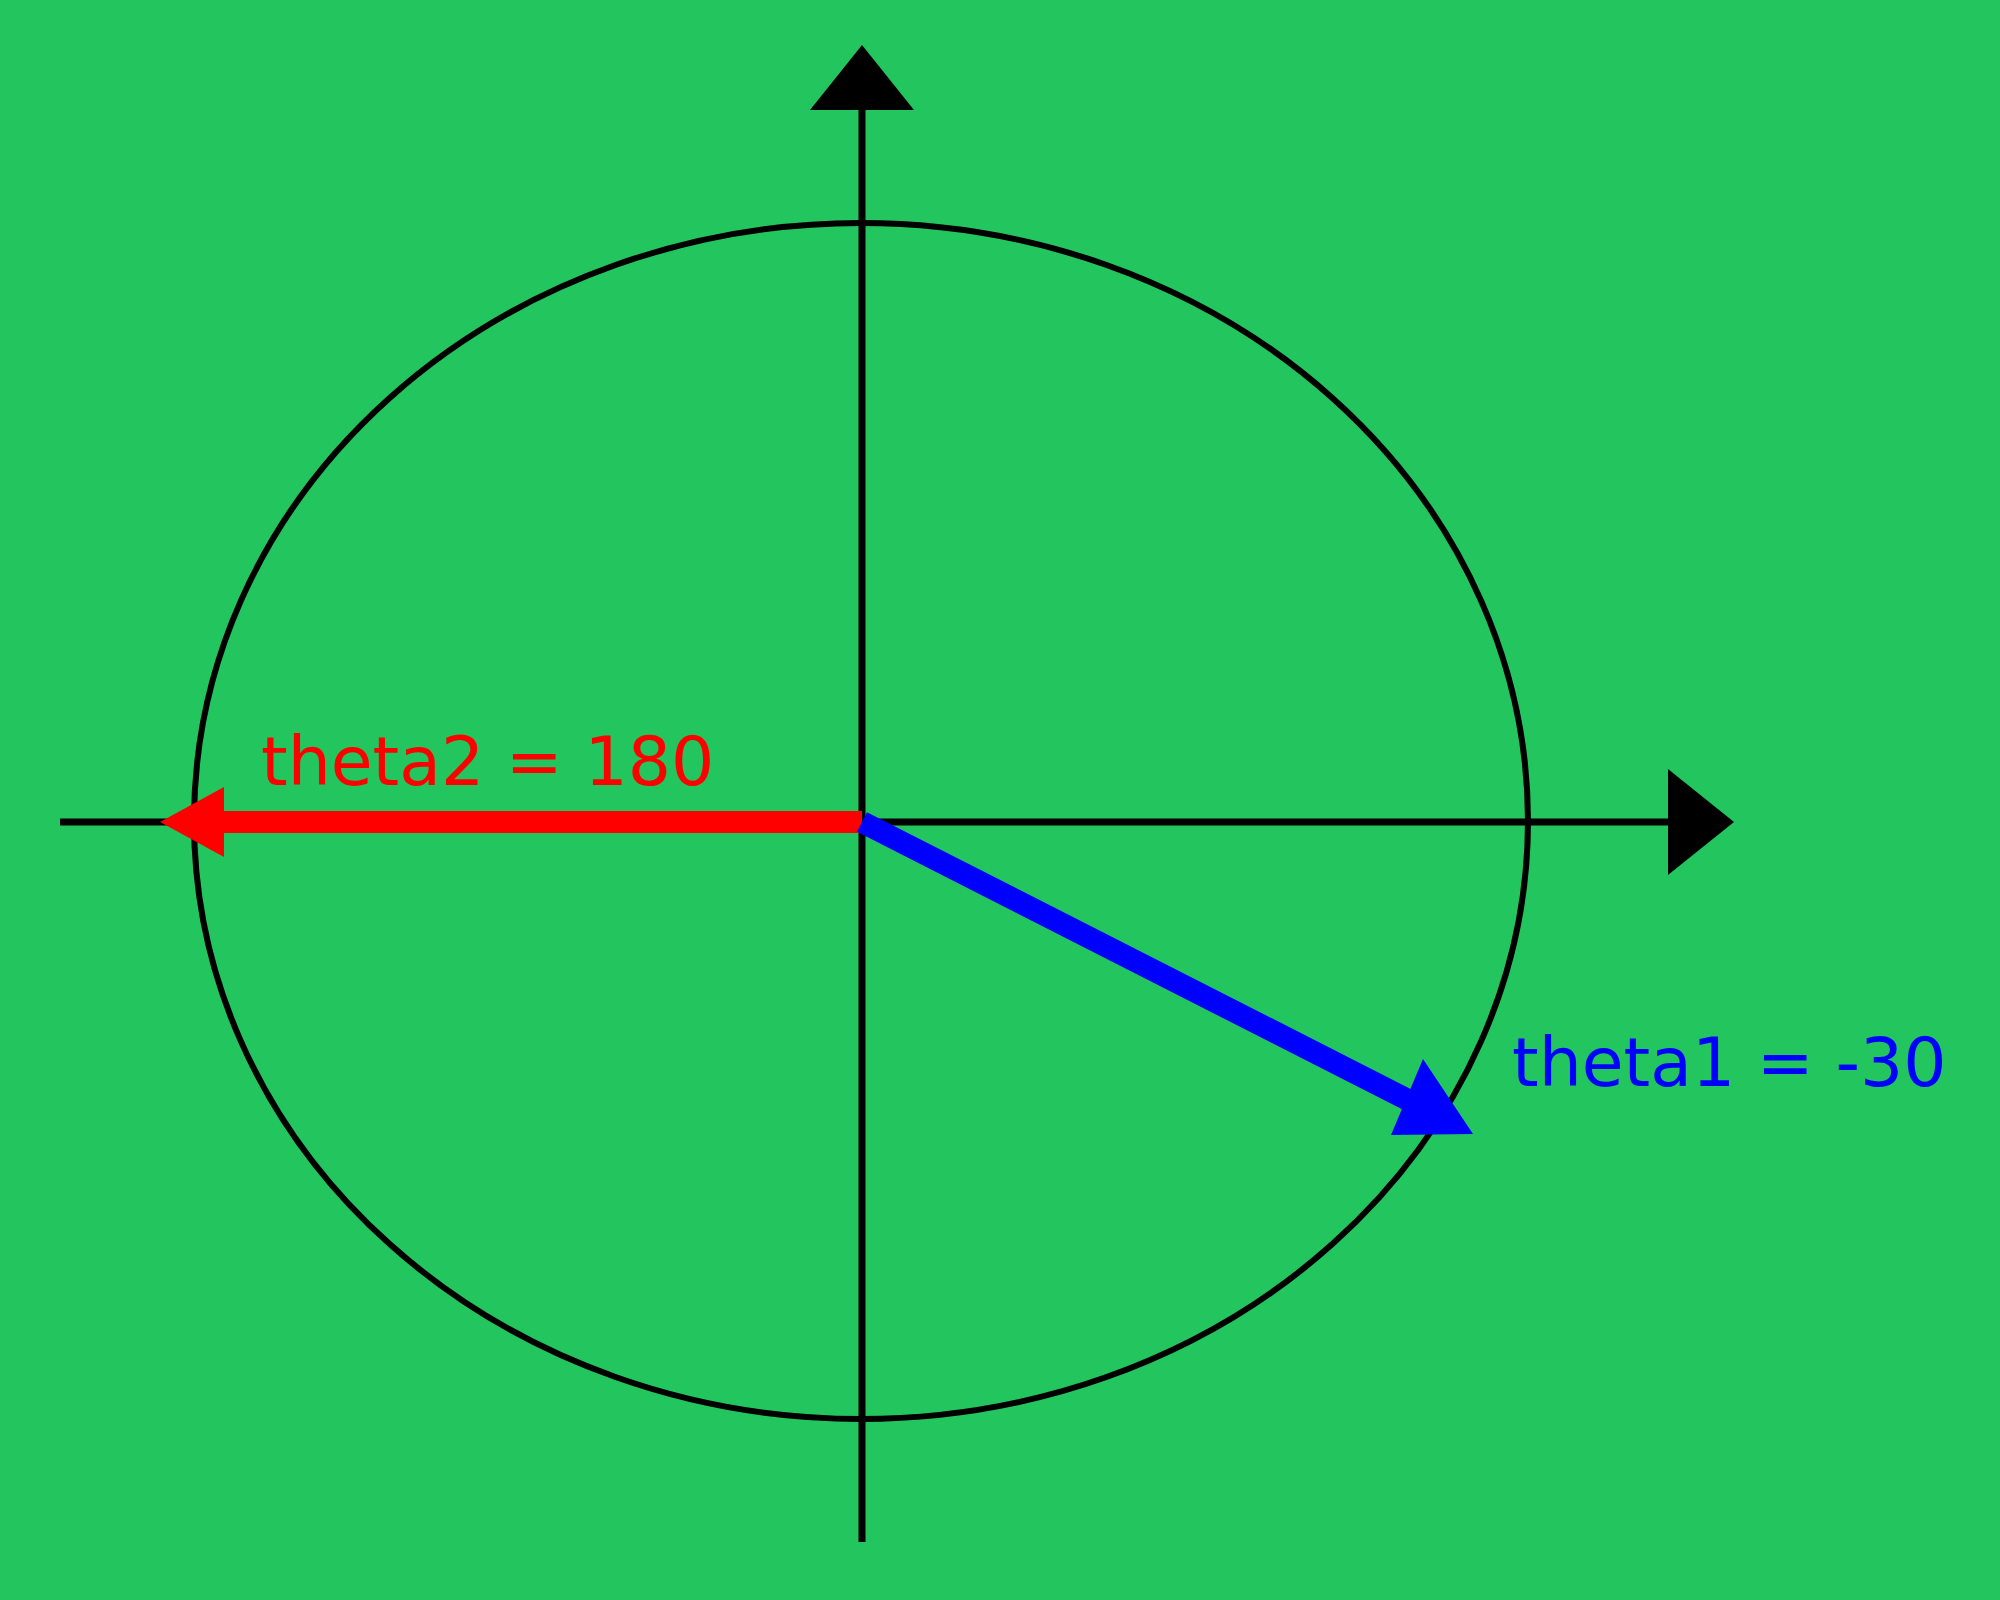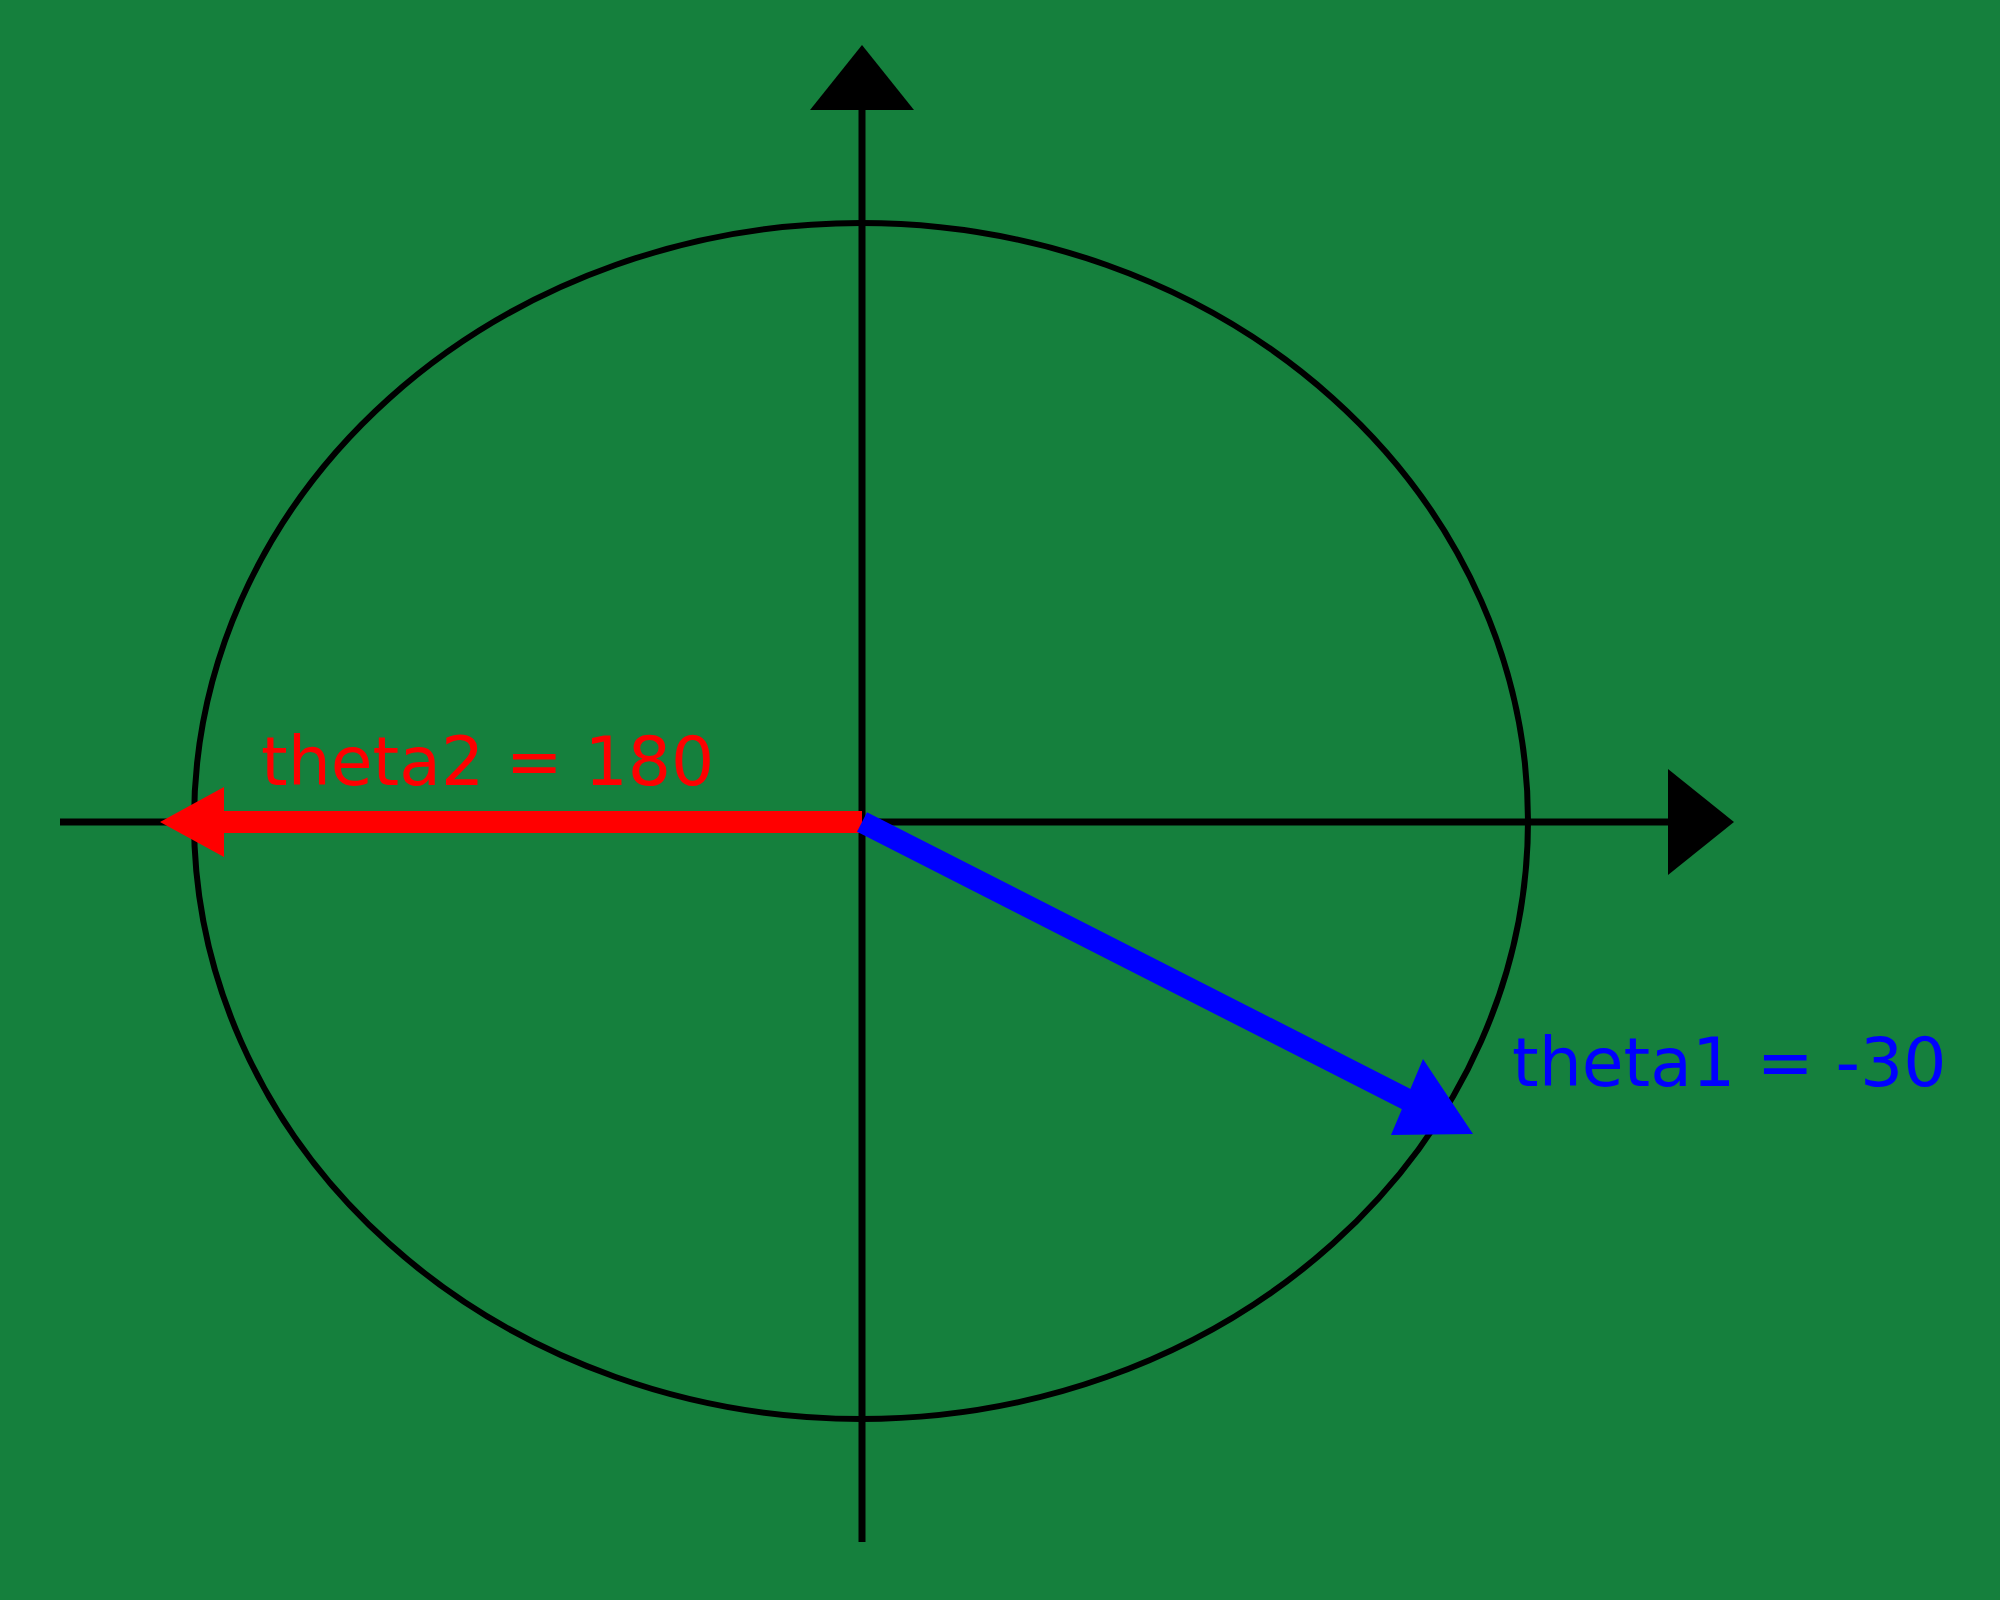--- a/index.html
+++ b/index.html
@@ -10,21 +10,21 @@
   body {
     width: 2000px;
     height: 1600px;
     font-family: "DejaVu Sans", sans-serif;
     overflow: hidden;
   }
   #stage {
     position: relative;
     width: 2000px;
     height: 1600px;
-    background: #15803d;
+    background: #22c55e;
   }
   #figure {
     position: absolute;
     left: 0;
     top: 0;
     width: 2000px;
     height: 1600px;
     display: block;
   }
   .lbl {

